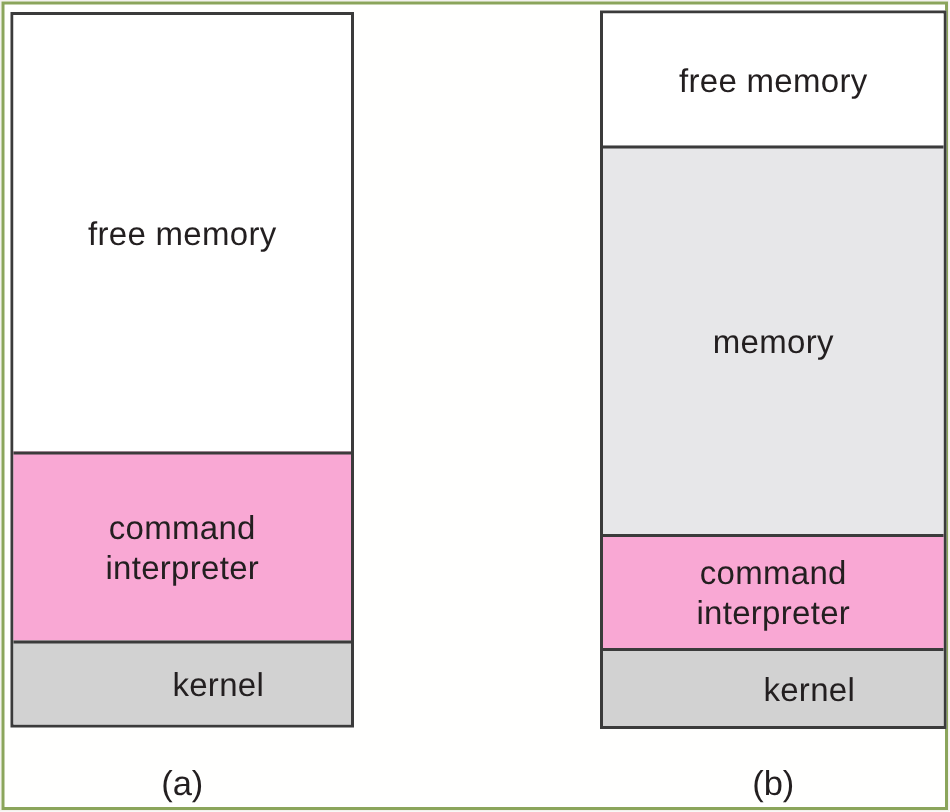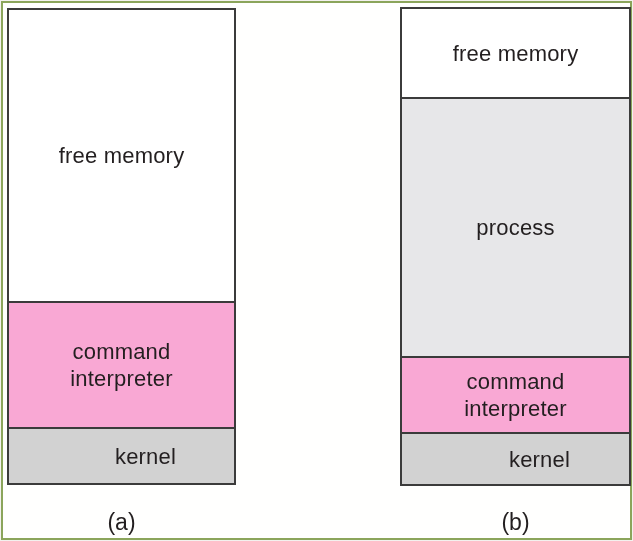--- a/index.html
+++ b/index.html
@@ -82,21 +82,21 @@
     <div class="segment seg-kernel a-kernel sep">
       <span class="seg-label">kernel</span>
     </div>
   </div>
 
   <div class="membox box-b">
     <div class="segment seg-free b-free">
       <span class="seg-label">free memory</span>
     </div>
     <div class="segment seg-process b-process sep">
-      <span class="seg-label">process</span>
+      <span class="seg-label">memory</span>
     </div>
     <div class="segment seg-command b-command sep">
       <span class="seg-label">command interpreter</span>
     </div>
     <div class="segment seg-kernel b-kernel sep">
       <span class="seg-label">kernel</span>
     </div>
   </div>
 
   <div class="panel-label label-a">(a)</div>

